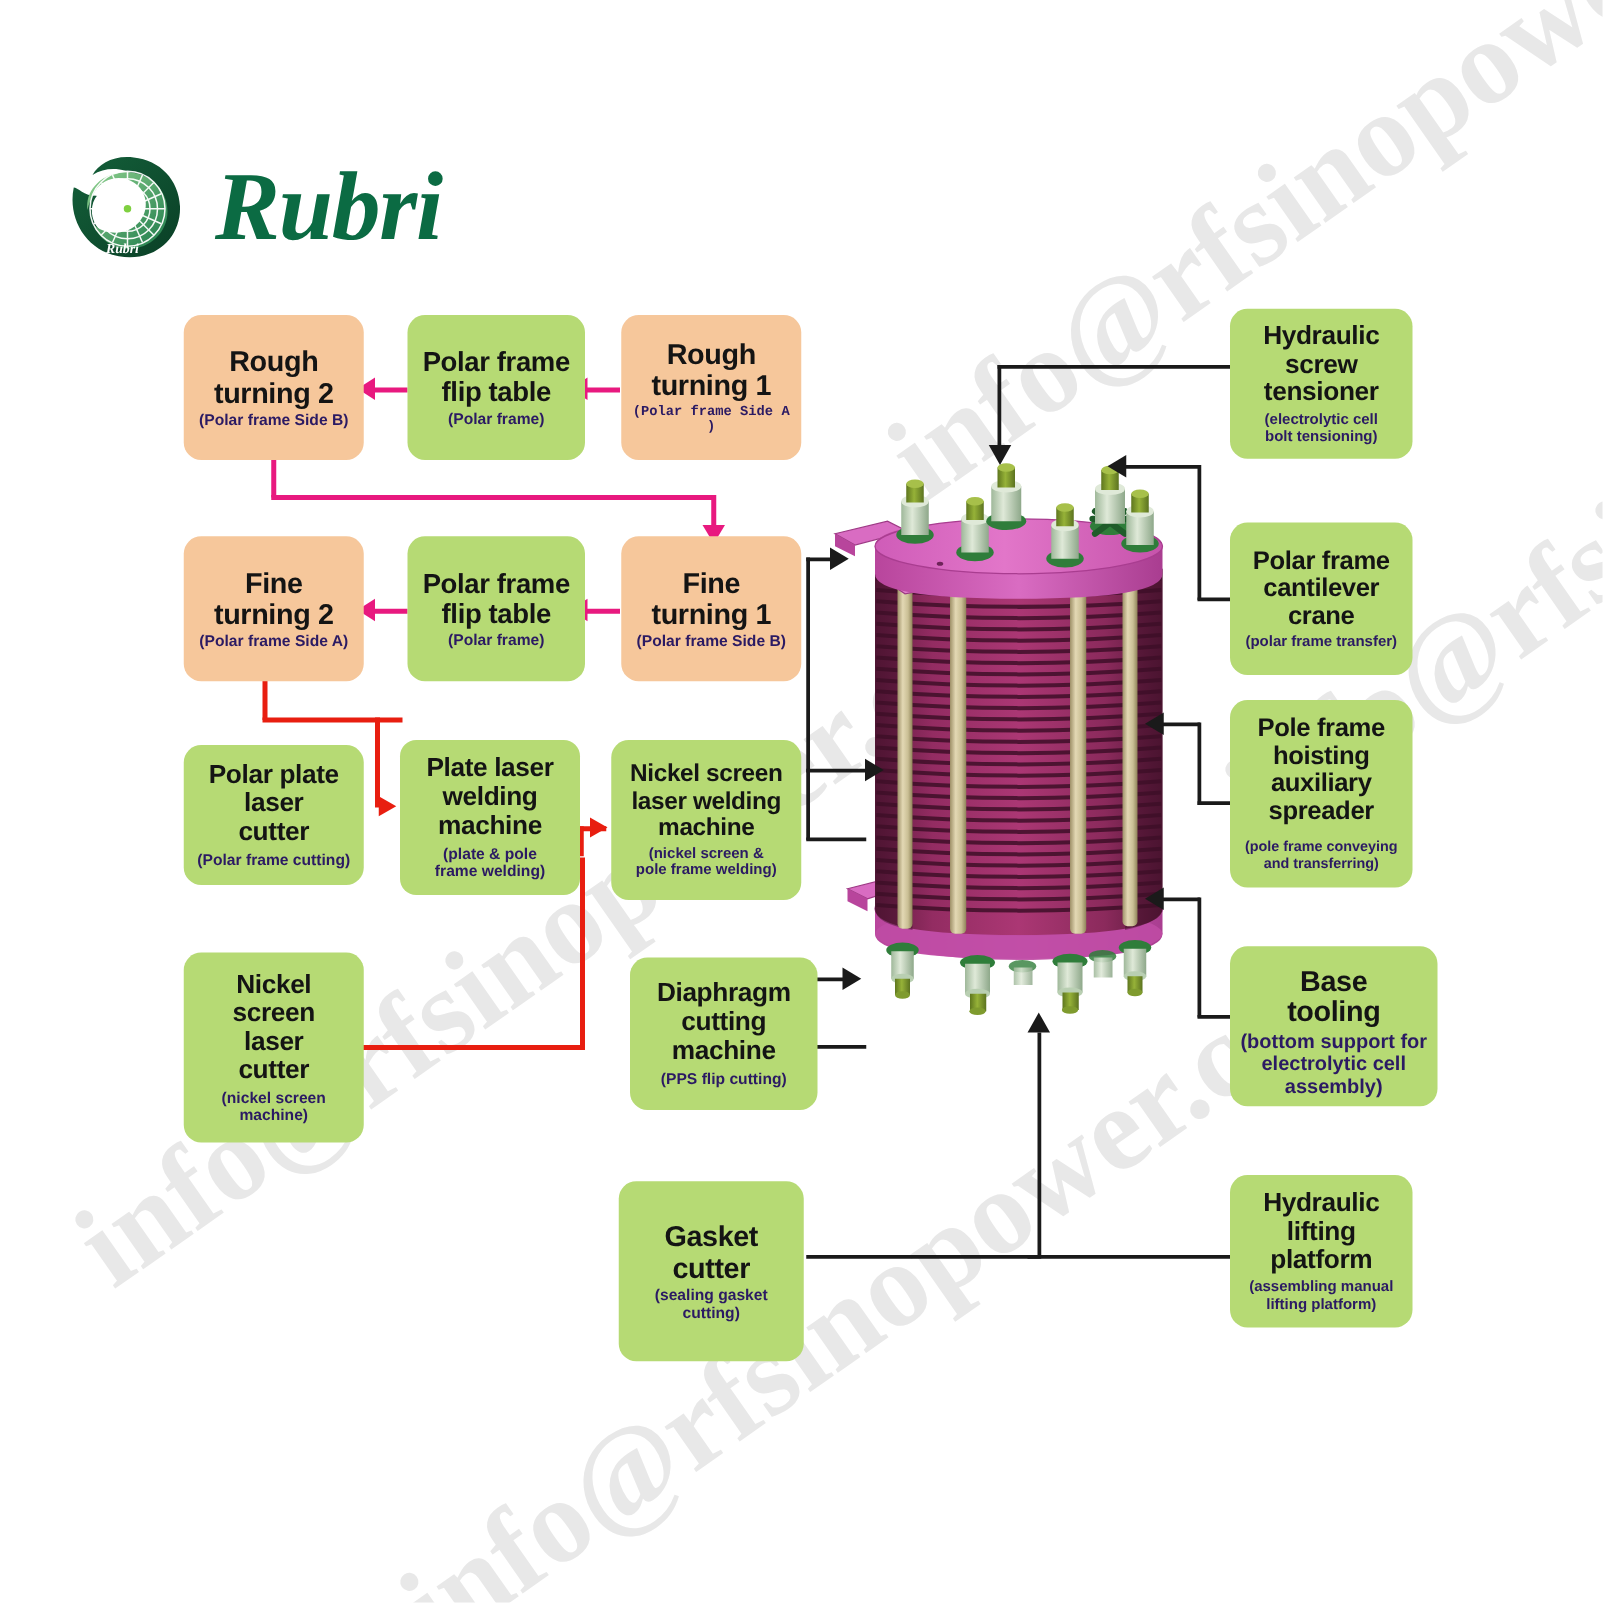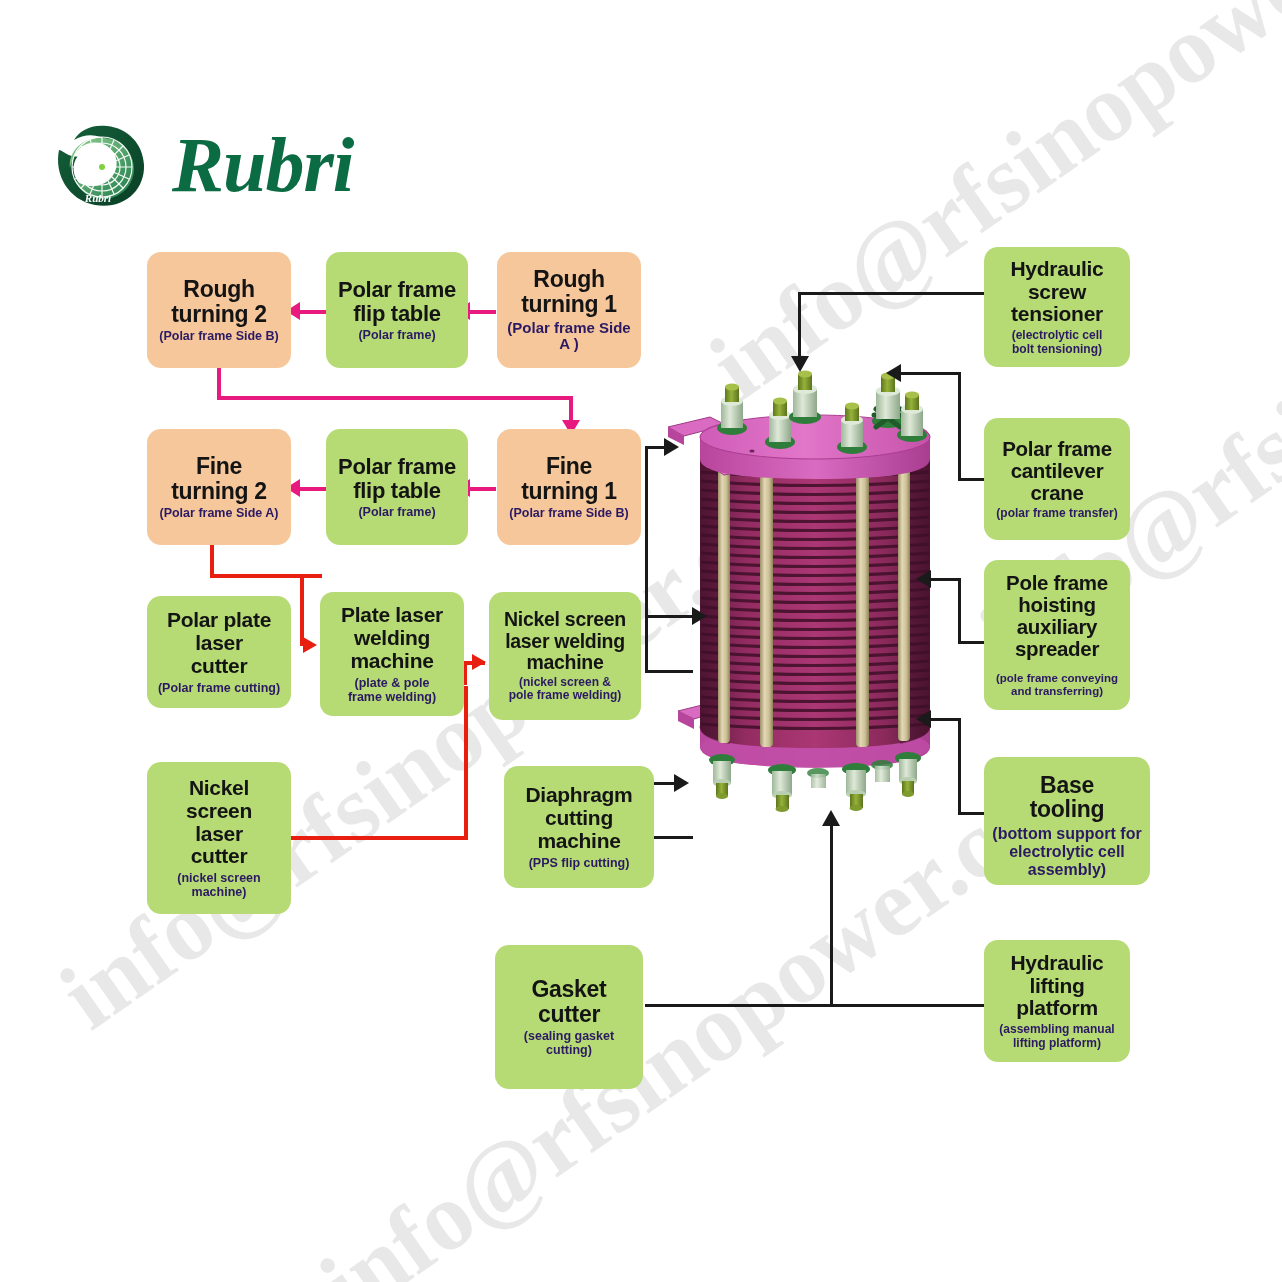--- a/index.html
+++ b/index.html
@@ -403,21 +403,21 @@
     <div class="s" style="font-size:12.5px;">(Polar frame Side B)</div>
   </div>
 
   <div class="node green" style="left:326px;top:252px;width:142px;height:116px;">
     <div class="t" style="font-size:22px;">Polar frame<br>flip table</div>
     <div class="s" style="font-size:12.5px;">(Polar frame)</div>
   </div>
 
   <div class="node orange" style="left:497px;top:252px;width:144px;height:116px;">
     <div class="t" style="font-size:23px;">Rough<br>turning 1</div>
-    <div class="s" style="font-size:15px;">(Polar frame Side A )</div>
+    <div class="s" style="font-size:11px;font-family:Liberation Mono, monospace;">(Polar frame Side A )</div>
   </div>
 
   <div class="node orange" style="left:147px;top:429px;width:144px;height:116px;">
     <div class="t" style="font-size:23px;">Fine<br>turning 2</div>
     <div class="s" style="font-size:12.5px;">(Polar frame Side A)</div>
   </div>
 
   <div class="node green" style="left:326px;top:429px;width:142px;height:116px;">
     <div class="t" style="font-size:22px;">Polar frame<br>flip table</div>
     <div class="s" style="font-size:12.5px;">(Polar frame)</div>

